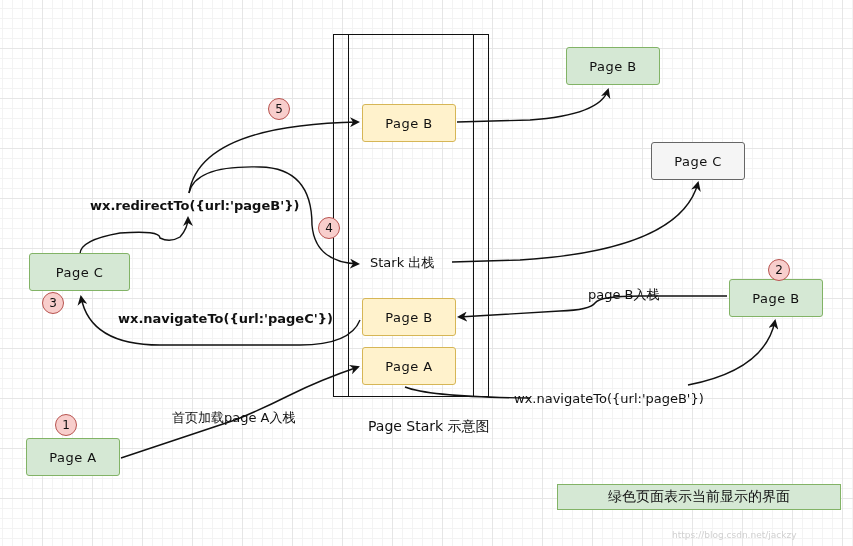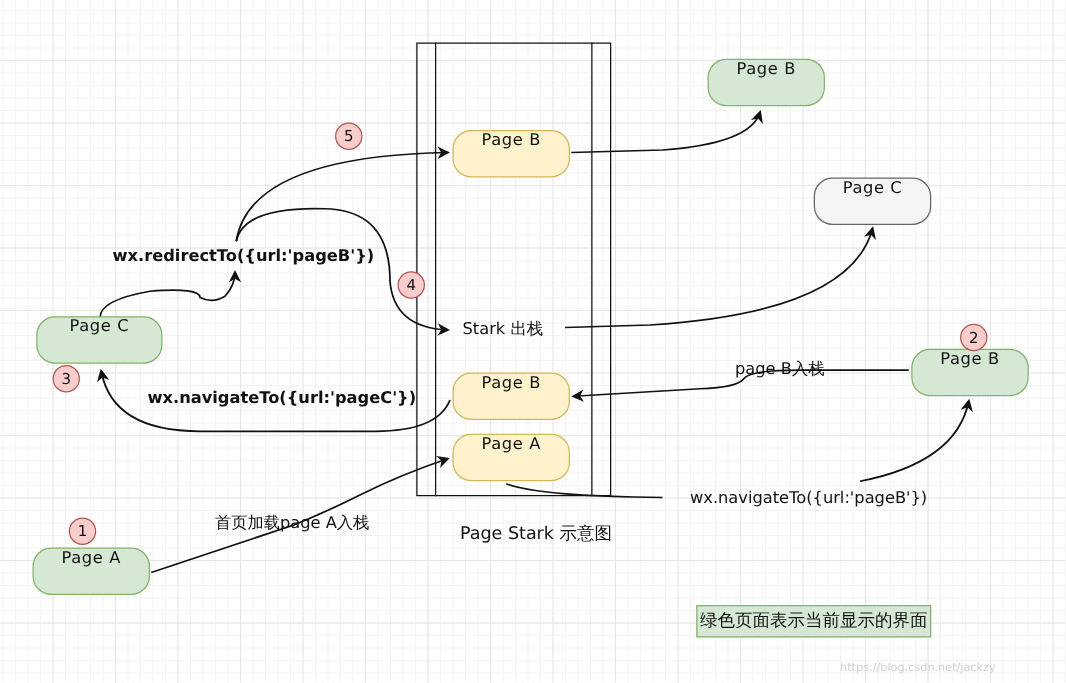--- a/index.html
+++ b/index.html
@@ -10,22 +10,22 @@
       linear-gradient(#e6e6e6 1px, transparent 1px),
       linear-gradient(90deg, #e6e6e6 1px, transparent 1px),
       linear-gradient(#f3f3f3 1px, transparent 1px),
       linear-gradient(90deg, #f3f3f3 1px, transparent 1px);
     background-size: 50px 50px, 50px 50px, 10px 10px, 10px 10px;
     background-position: -8px -2px, -8px -2px, -8px -2px, -8px -2px;
     font-family: "DejaVu Sans", sans-serif;
   }
   svg.links { position: absolute; left: 0; top: 0; width: 853px; height: 546px; }
   .box {
-    position: absolute; box-sizing: border-box; border-radius: 15px;
-    display: flex; justify-content: center;
+    position: absolute; box-sizing: border-box; border-radius: 3px;
+    display: flex; align-items: center; justify-content: center;
     font-size: 13px; color: #111; letter-spacing: 0.5px;
   }
   .green { background: #d5e8d4; border: 1px solid #82b366; }
   .yellow { background: #fff2cc; border: 1px solid #d6b656; }
   .gray { background: #f5f5f5; border: 1px solid #666666; }
   .circle {
     position: absolute; width: 22px; height: 22px; border-radius: 50%;
     box-sizing: border-box; background: #f8cecc; border: 1px solid #b85450;
     display: flex; align-items: center; justify-content: center;
     font-size: 12px; color: #111;
@@ -36,21 +36,21 @@
   }
   .stack-outer {
     position: absolute; left: 333px; top: 34px; width: 156px; height: 363px;
     border: 1.5px solid #111; box-sizing: border-box;
   }
   .stack-inner {
     position: absolute; left: 348px; top: 34px; width: 126px; height: 363px;
     border-left: 1.5px solid #111; border-right: 1.5px solid #111; box-sizing: border-box;
   }
   .legend {
-    position: absolute; left: 557px; top: 484px; width: 188px; height: 26px;
+    position: absolute; left: 557px; top: 484px; width: 284px; height: 26px;
     background: #d5e8d4; border: 1px solid #82b366; box-sizing: border-box;
     display: flex; align-items: center; justify-content: center;
     font-size: 14px; color: #111;
   }
   .watermark {
     position: absolute; left: 672px; top: 530px; font-size: 9px; color: #d0d0d0; white-space: nowrap;
   }
 </style>
 </head>
 <body>
@@ -115,19 +115,19 @@
   <span>Page  C</span>
 </div>
 
 <div class="circle" style="left:55px;top:414px;">1</div>
 <div class="circle" style="left:768px;top:259px;">2</div>
 <div class="circle" style="left:42px;top:292px;">3</div>
 <div class="circle" style="left:318px;top:217px;">4</div>
 <div class="circle" style="left:268px;top:98px;">5</div>
 
 <div class="label" style="left:172px;top:409px;">首页加载page A入栈</div>
-<div class="label" style="left:552px;top:391px;">wx.navigateTo({url:'pageB'})</div>
+<div class="label" style="left:514px;top:391px;">wx.navigateTo({url:'pageB'})</div>
 <div class="label" style="left:564px;top:286px;margin-left:24px;">page B入栈</div>
 <div class="label" style="left:118px;top:311px;font-weight:bold;">wx.navigateTo({url:'pageC'})</div>
 <div class="label" style="left:90px;top:198px;font-weight:bold;">wx.redirectTo({url:'pageB'})</div>
 
 <div class="legend">绿色页面表示当前显示的界面</div>
 <div class="watermark">https://blog.csdn.net/jackzy</div>
 
 </body></html>

